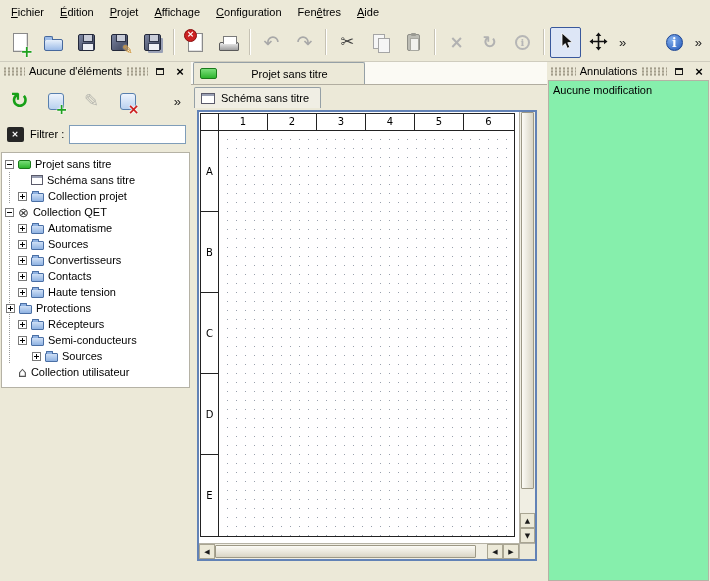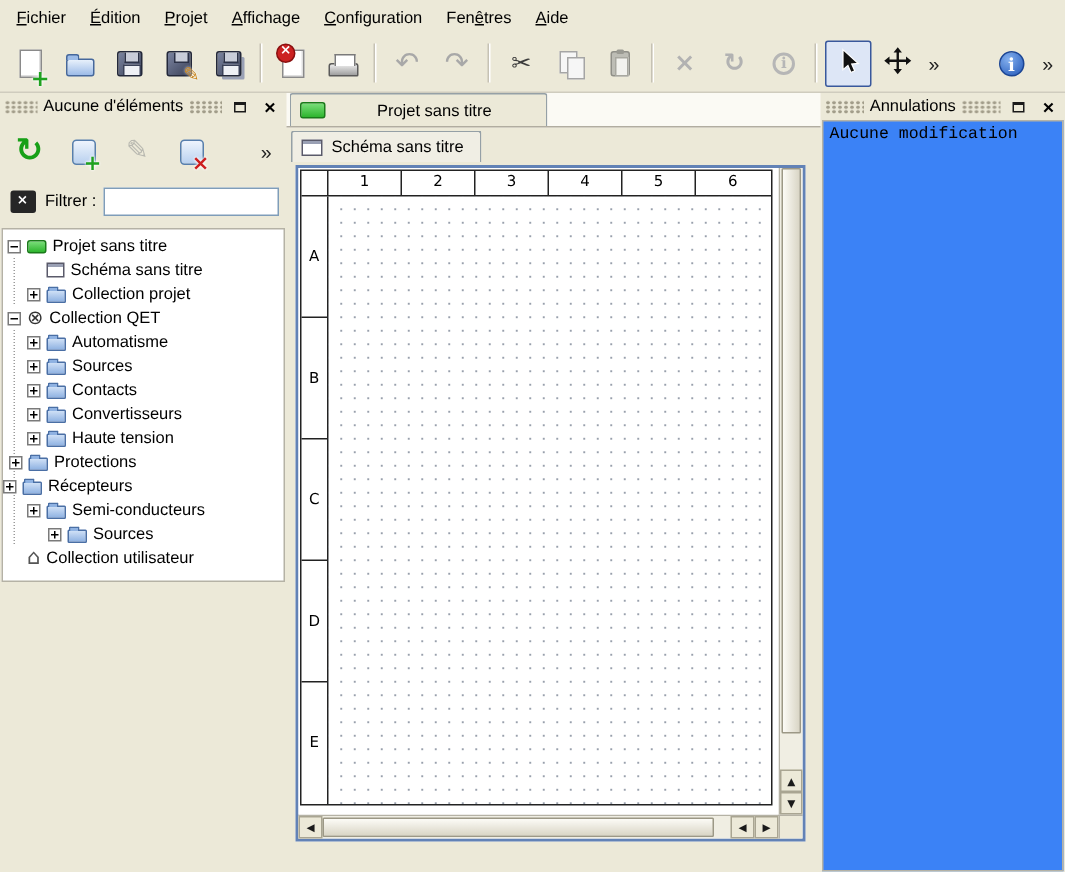--- a/index.html
+++ b/index.html
@@ -117,21 +117,21 @@
   .vthumb { position:absolute; left:1px; right:1px; top:0; height:94%; background:linear-gradient(90deg,#fcfbf6,#d9d5c5); border:1px solid #9c9886; border-radius:1px; }
   .sbtn { width:100%; height:15px; flex:none; background:#ece9d8; border:1px solid #a9a592; display:flex; align-items:center; justify-content:center; font-size:7px; color:#1a1a1a; font-family:"DejaVu Sans",sans-serif; }
   .hrow { height:16px; flex:none; display:flex; border-top:1px solid #b5b2a5; }
   .hscroll { flex:1; display:flex; background:#f0eee3; min-width:0; }
   .hbtn { width:16px; height:100%; }
   .htrack { flex:1; position:relative; min-width:0; }
   .hthumb { position:absolute; top:1px; bottom:1px; left:0; width:96%; background:linear-gradient(#fcfbf6,#d9d5c5); border:1px solid #9c9886; border-radius:1px; }
   .hcorner { width:16px; flex:none; background:#ece9d8; border-left:1px solid #b5b2a5; }
   
   .rdock { width:163px; flex:none; display:flex; flex-direction:column; }
-  .rlist { flex:1; margin:0 1px; background:#3b82f6; border:1px solid #b5b2a5; padding:3px 4px;font-family:Liberation Mono, monospace; }
+  .rlist { flex:1; margin:0 1px; background:#86efac; border:1px solid #b5b2a5; padding:3px 4px; }
 </style>
 </head>
 <body>
 
 <div class="menubar">
     <div class="menu-item"><u>F</u>ichier</div>
     <div class="menu-item"><u>É</u>dition</div>
     <div class="menu-item"><u>P</u>rojet</div>
     <div class="menu-item"><u>A</u>ffichage</div>
     <div class="menu-item"><u>C</u>onfiguration</div>
@@ -271,38 +271,38 @@
           <span class="tlabel">Automatisme</span>
         </div>
         <div class="trow" data-lv="1" style="padding-left: 16px;">
           <span class="expander plus"></span>
           <span class="ic t-folder"></span>
           <span class="tlabel">Sources</span>
         </div>
         <div class="trow" data-lv="1" style="padding-left: 16px;">
           <span class="expander plus"></span>
           <span class="ic t-folder"></span>
+          <span class="tlabel">Convertisseurs</span>
+        </div>
+        <div class="trow" data-lv="1" style="padding-left: 16px;">
+          <span class="expander plus"></span>
+          <span class="ic t-folder"></span>
           <span class="tlabel">Contacts</span>
         </div>
         <div class="trow" data-lv="1" style="padding-left: 16px;">
           <span class="expander plus"></span>
           <span class="ic t-folder"></span>
-          <span class="tlabel">Convertisseurs</span>
-        </div>
-        <div class="trow" data-lv="1" style="padding-left: 16px;">
-          <span class="expander plus"></span>
-          <span class="ic t-folder"></span>
           <span class="tlabel">Haute tension</span>
         </div>
         <div class="trow" data-lv="1" style="padding-left: 4px;">
           <span class="expander plus"></span>
           <span class="ic t-folder"></span>
           <span class="tlabel">Protections</span>
         </div>
-        <div class="trow" data-lv="1" style="padding-left: 0;">
+        <div class="trow" data-lv="1" style="padding-left: 16px;">
           <span class="expander plus"></span>
           <span class="ic t-folder"></span>
           <span class="tlabel">Récepteurs</span>
         </div>
         <div class="trow" data-lv="1" style="padding-left: 16px;">
           <span class="expander plus"></span>
           <span class="ic t-folder"></span>
           <span class="tlabel">Semi-conducteurs</span>
         </div>
         <div class="trow" data-lv="1" style="padding-left: 30px;">

